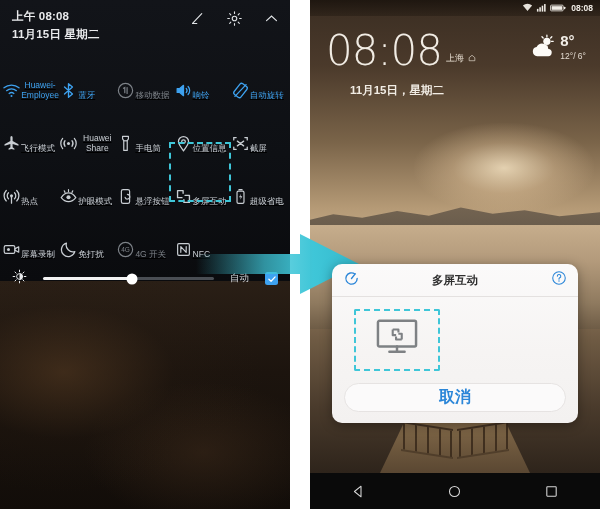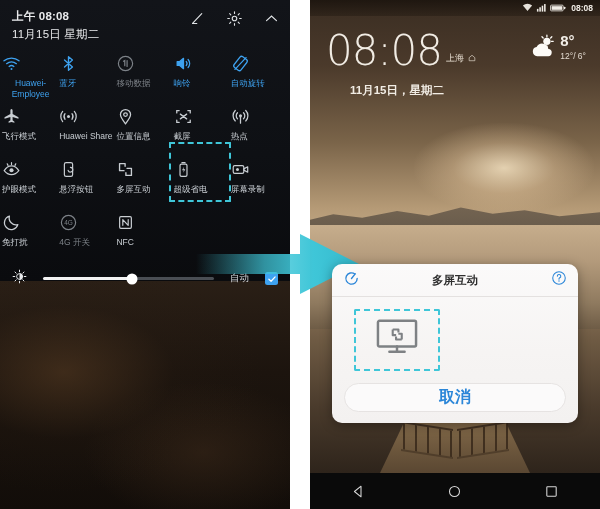--- a/index.html
+++ b/index.html
@@ -27,28 +27,28 @@
       linear-gradient(180deg,#2a1f16 0%, #1c140e 40%, #120d09 100%);
     pointer-events:none;
   }
   .shade {
     position: absolute; left:0; top:0; width:290px; height:281px;
     background: linear-gradient(180deg,#121419 0%, #0e1014 55%, #0a0b0e 100%);
     z-index:2;
   }
   .shade-head { padding: 9px 12px 2px 12px; position:relative; }
   .sh-time { color:#e9eaec; font-size:11.5px; font-weight:bold; letter-spacing:.2px; }
-  .sh-date { color:#e9eaec; font-size:11.5px; font-weight:normal; margin-top:3px; letter-spacing:.2px; }
+  .sh-date { color:#e9eaec; font-size:11.5px; font-weight:bold; margin-top:3px; letter-spacing:.2px; }
   .sh-actions { position:absolute; right:10px; top:10px; display:flex; gap:20px; align-items:center; }
   .sh-actions svg { display:block; }
 
   .qs-grid { display:grid; grid-template-columns: repeat(5, 1fr); padding: 4px 2px 0 2px; }
   .qs-cell {
-    display:flex; flex-direction:column; align-items:flex-start; justify-content:flex-start;
-    height: 53px; position:relative; padding-top:4px;
+    display:flex; flex-direction:row; align-items:flex-end; justify-content:flex-start;
+    height: 53px; position:relative; padding-top:4px;text-decoration:underline;
   }
   .qs-ico { height:22px; display:flex; align-items:center; justify-content:center; }
   .qs-lbl { font-size:8.5px; margin-top:4px; text-align:center; line-height:1.25; max-width:60px; }
   .on .qs-lbl { color:#3ea2f0; }
   .on .qs-ico svg { stroke:#3ea2f0; fill:none; }
   .off .qs-lbl { color:#7d8288; }
   .off .qs-ico svg { stroke:#7d8288; fill:none; }
   .idle .qs-lbl { color:#c9ced3; }
   .idle .qs-ico svg { stroke:#c9ced3; fill:none; }
 
@@ -265,20 +265,29 @@
           <span class="qs-ico">
             <svg width="19" height="19" viewBox="0 0 24 24" stroke-width="1.6" stroke-linecap="round">
               <circle cx="12" cy="12" r="1.9" fill="#c9ced3" stroke="none"></circle>
               <path d="M7.6 8.4a6 6 0 0 0 0 7.2M16.4 8.4a6 6 0 0 1 0 7.2"></path>
               <path d="M4.6 5.6a10 10 0 0 0 0 12.8M19.4 5.6a10 10 0 0 1 0 12.8"></path>
             </svg>
           </span>
           <span class="qs-lbl">Huawei Share</span>
         </div>
 
+        <div class="qs-cell idle">
+          <span class="qs-ico">
+            <svg width="19" height="19" viewBox="0 0 24 24" stroke-width="1.5" stroke-linejoin="round">
+              <path d="M8.3 3h7.4v3.2l-1.5 2.2v12.3H9.8V8.4L8.3 6.2z"></path>
+              <line x1="9.8" y1="8.6" x2="14.2" y2="8.6"></line>
+            </svg>
+          </span>
+          <span class="qs-lbl">手电筒</span>
+        </div>
 
         <div class="qs-cell idle">
           <span class="qs-ico">
             <svg width="19" height="19" viewBox="0 0 24 24" stroke-width="1.6">
               <path d="M12 21.2c4.3-5.4 6.4-9 6.4-11.6A6.4 6.4 0 0 0 5.6 9.6c0 2.6 2.1 6.2 6.4 11.6z"></path>
               <circle cx="12" cy="9.6" r="2.3"></circle>
             </svg>
           </span>
           <span class="qs-lbl">位置信息</span>
         </div>

